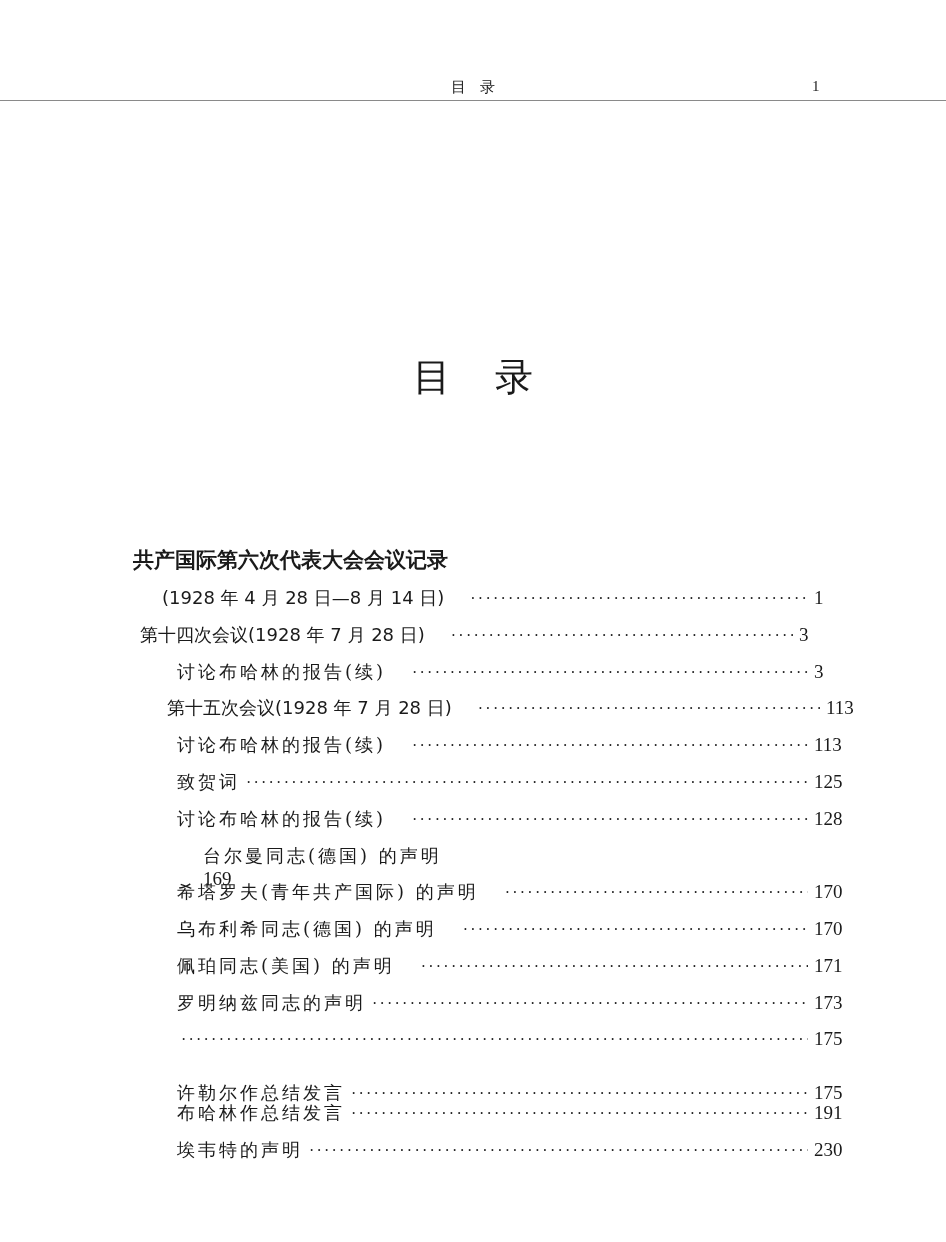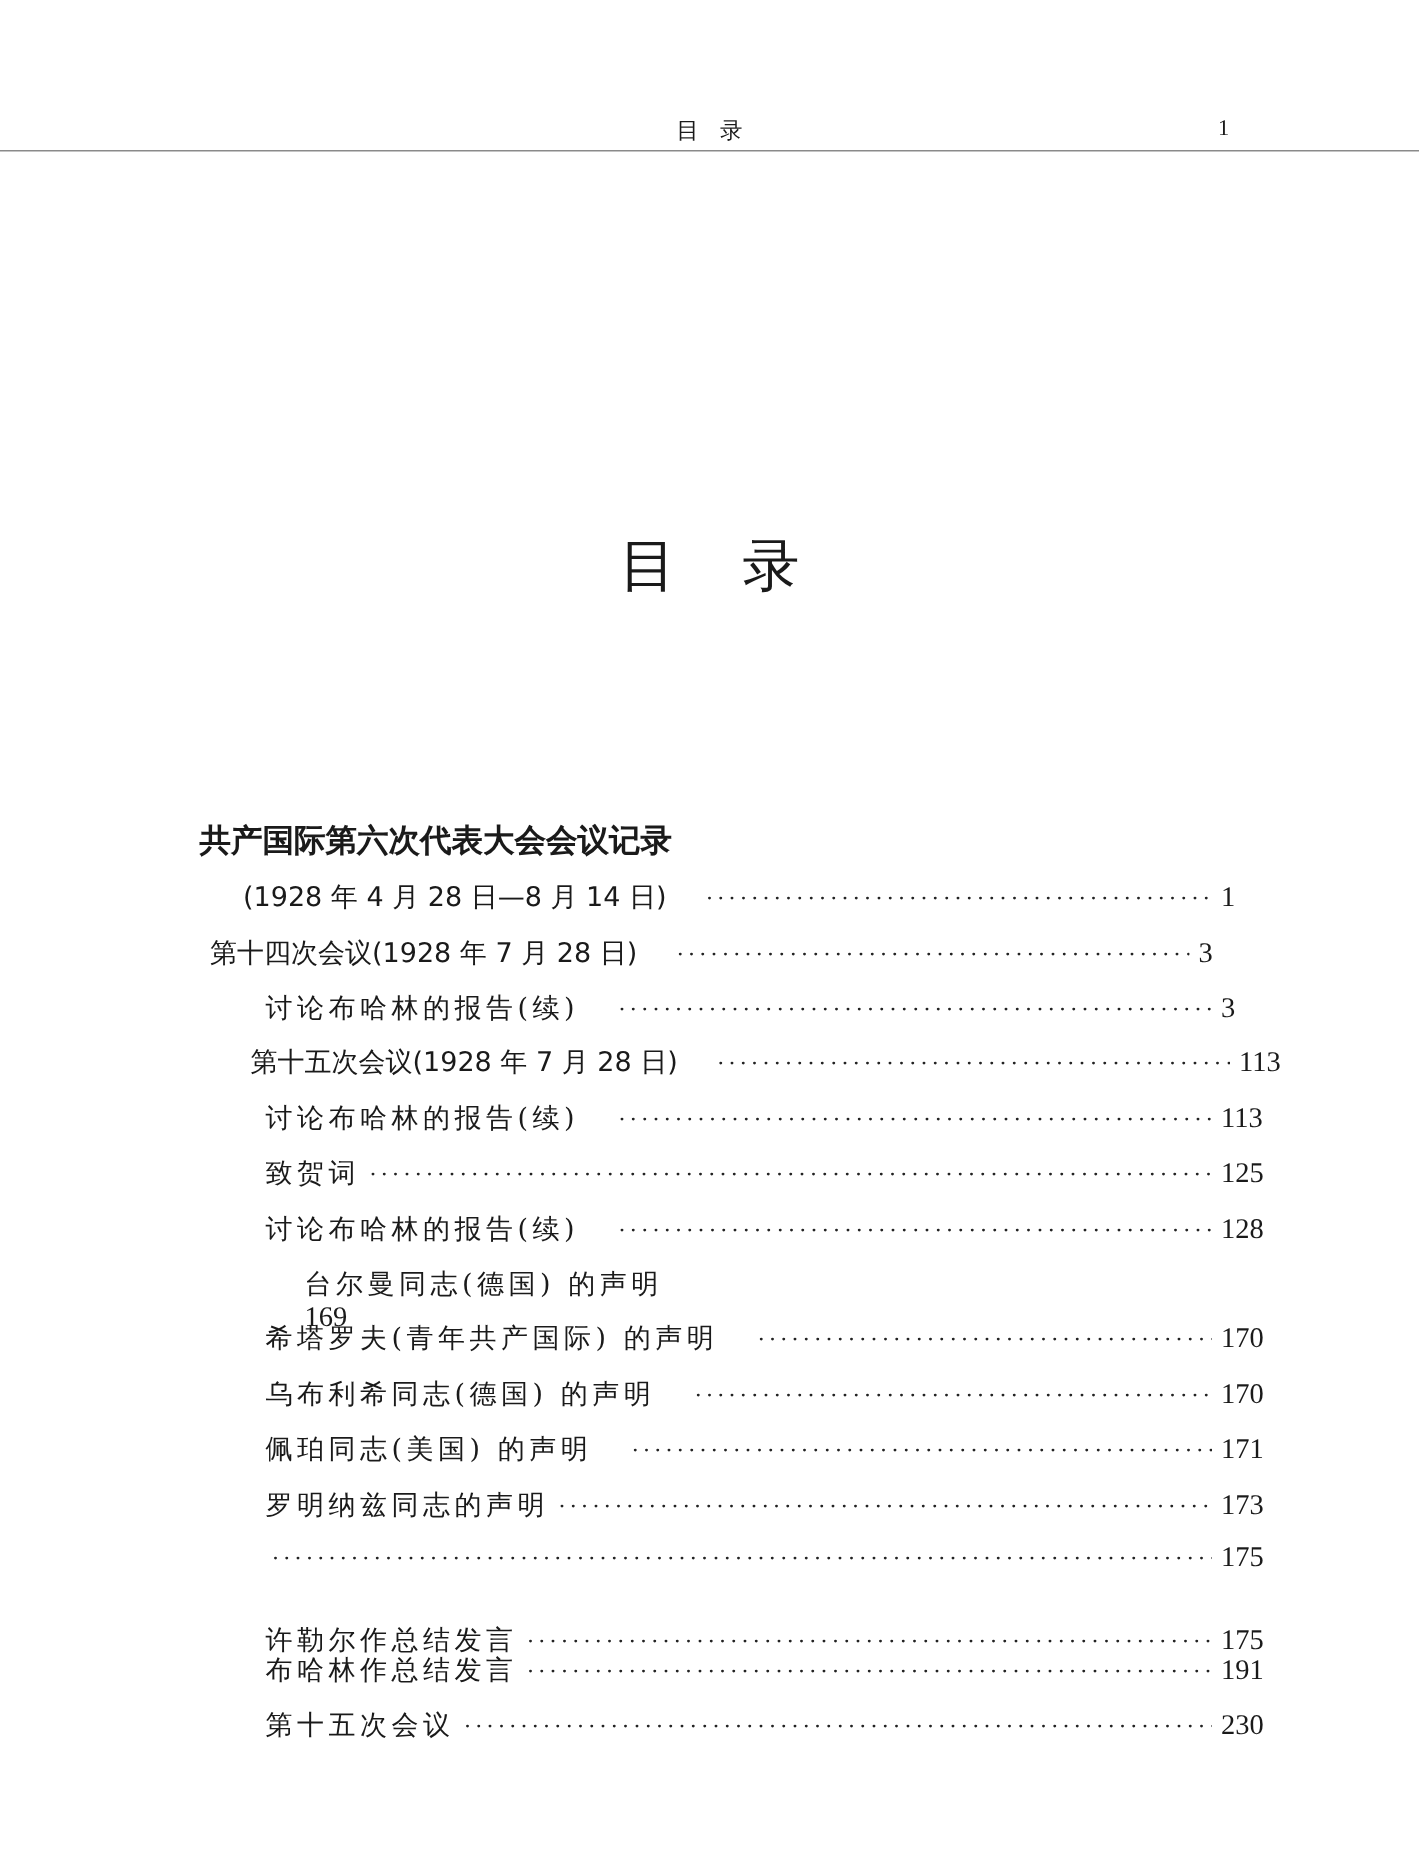--- a/index.html
+++ b/index.html
@@ -130,18 +130,18 @@
         <span class="label serif">许勒尔作总结发言</span>
         <span class="leader">········································································································································································································</span>
         <span class="page">175</span>
       </div>
       <div class="toc-row" style="left: 177px; top: 555.2px; width: 669px;">
         <span class="label serif">布哈林作总结发言</span>
         <span class="leader">········································································································································································································</span>
         <span class="page">191</span>
       </div>
       <div class="toc-row" style="left: 177px; top: 592px; width: 669px;">
-        <span class="label serif">第十五次会议</span>
+        <span class="label serif">埃韦特的声明</span>
         <span class="leader">········································································································································································································</span>
         <span class="page">230</span>
       </div>
     </div>
 </div>
 
 </body></html>

